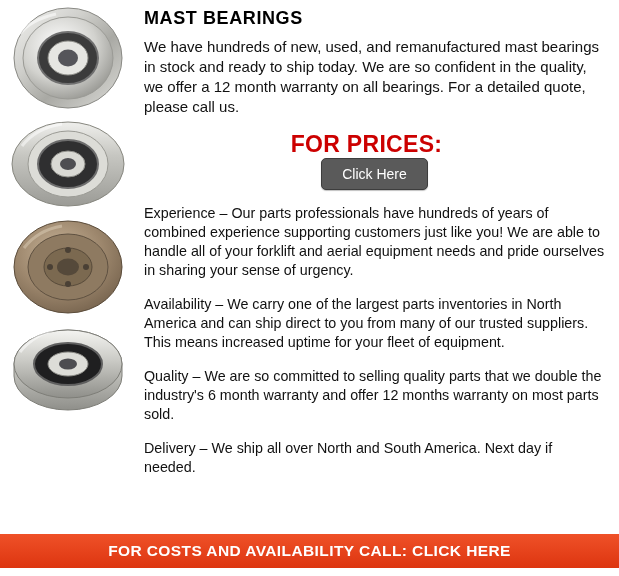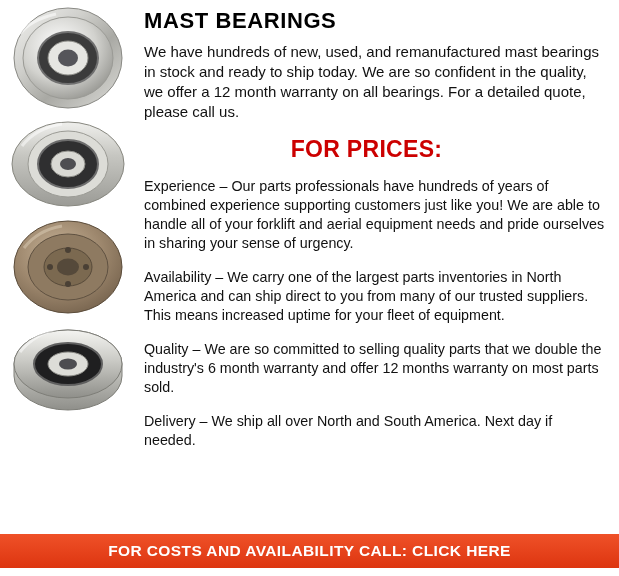--- a/index.html
+++ b/index.html
@@ -41,21 +41,21 @@
   .bearing-fig.b3 { height: 102px; }
   .bearing-fig.b4 { height: 104px; }
 
   
   .text-col {
     flex: 1 1 auto;
     padding: 6px 14px 0 4px;
     box-sizing: border-box;
   }
   h1.title {
-    font-size: 22px;
+    font-size: 18px;
     font-weight: bold;
     letter-spacing: 0.6px;
     margin: 2px 0 8px 0;
     color: #000;
   }
   p.intro {
     font-size: 15px;
     line-height: 1.33;
     margin: 0 0 14px 0;
     color: #111;
@@ -206,20 +206,21 @@
     </div>
 
     <div class="text-col">
 
       <h1 class="title">MAST BEARINGS</h1>
 
       <p class="intro">We have hundreds of new, used, and remanufactured mast bearings in stock and ready to ship today. We are so confident in the quality, we offer a 12 month warranty on all bearings. For a detailed quote, please call us.</p>
 
       <div class="prices-row">
         <span class="prices-label">FOR PRICES:</span>
+        <button class="click-btn">Click Here</button>
       </div>
 
       <p class="feature">
         <b>Experience</b><span> – </span><span>Our parts professionals have hundreds of years of combined experience supporting customers just like you!  We are able to handle all of your forklift and aerial equipment needs and pride ourselves in sharing your sense of urgency.</span>
       </p>
 
       <p class="feature">
         <b>Availability</b><span> – </span><span>We carry one of the largest parts inventories in North America and can ship direct to you from many of our trusted suppliers. This means increased uptime for your fleet of equipment.</span>
       </p>
 

